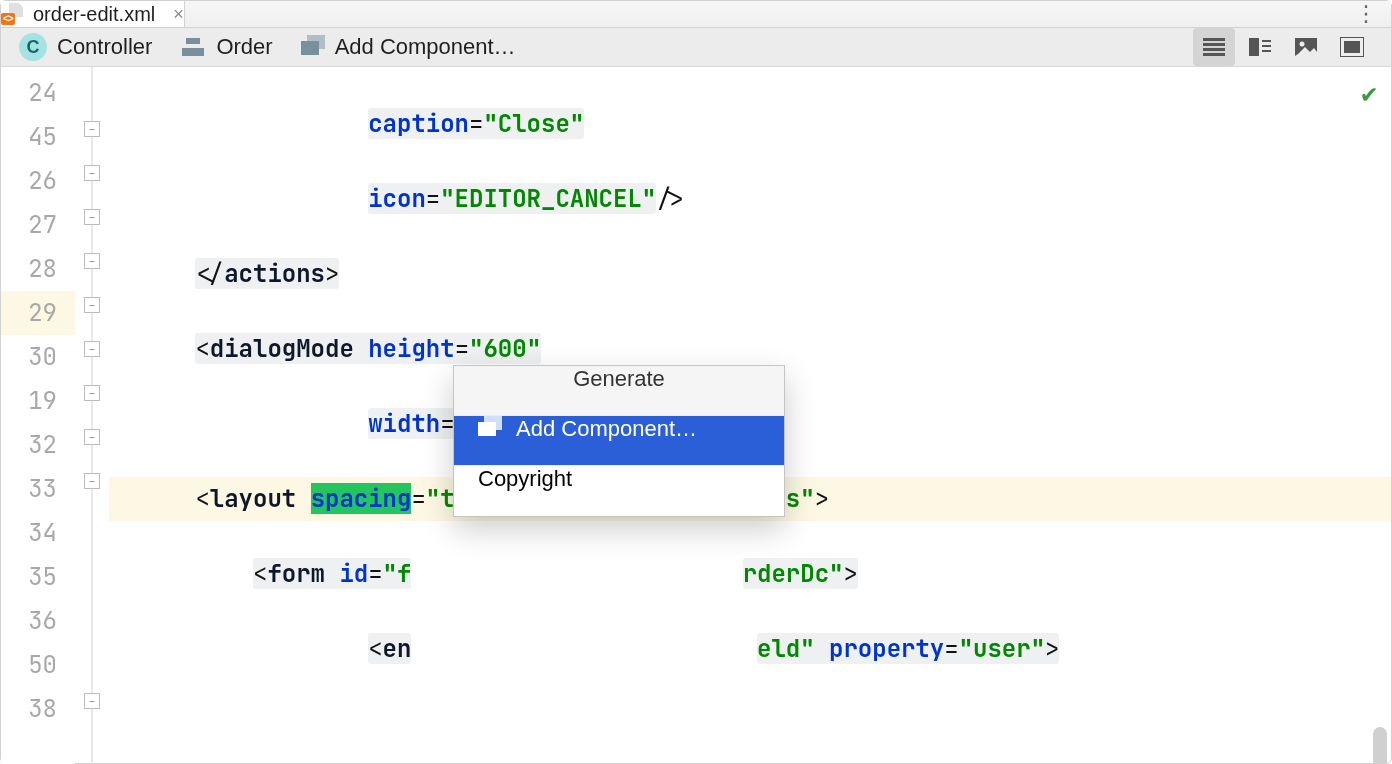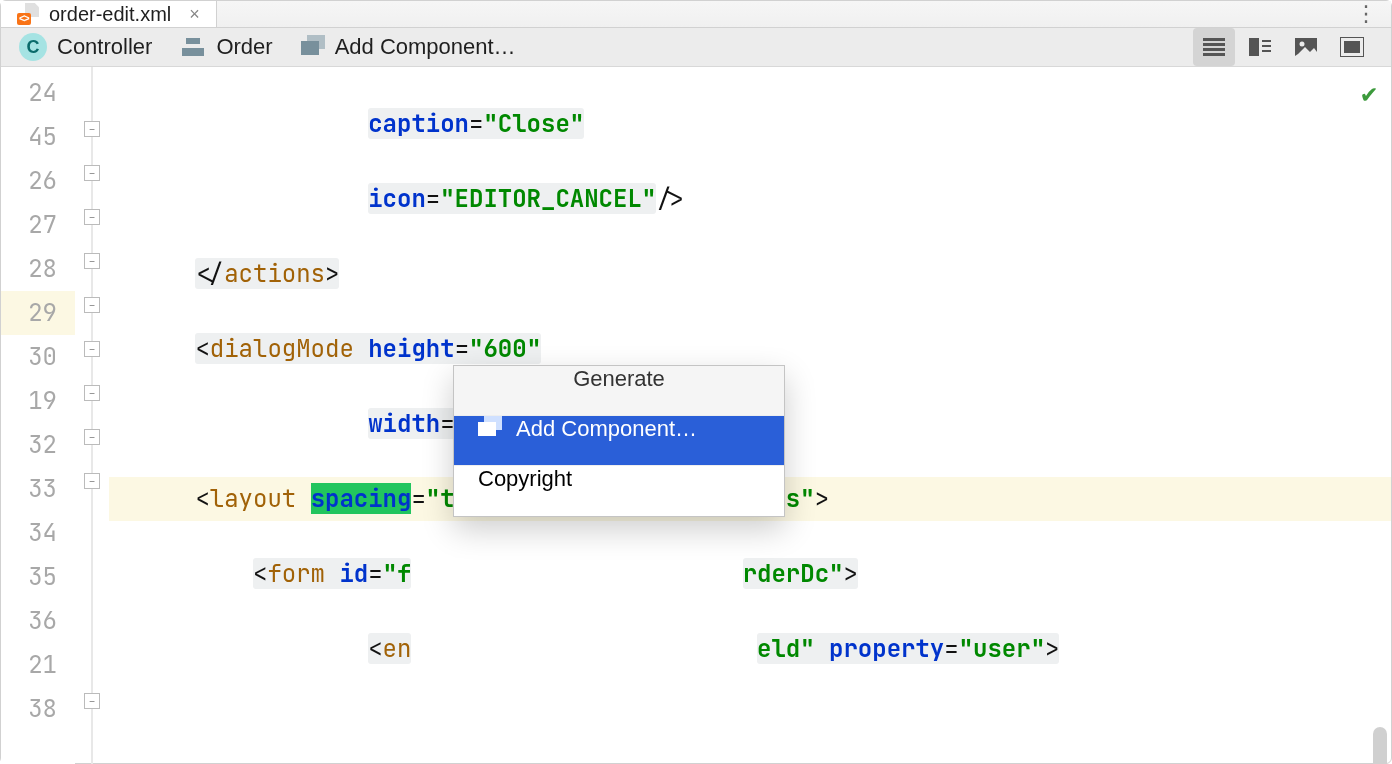--- a/index.html
+++ b/index.html
@@ -1,19 +1,19 @@
 <!DOCTYPE html>
 <html><head>
 <meta charset="utf-8">
 <style>
 * { margin:0; padding:0; box-sizing:border-box; }
 body { font-family:-apple-system,BlinkMacSystemFont,"Segoe UI",Arial,sans-serif; background:#fff; overflow:hidden; }
 .frame { width:1392px; height:764px; border:1px solid #d1d1d1; border-radius:6px; display:flex; flex-direction:column; position:relative; }
 .tabbar { height:48px; background:linear-gradient(#f6f6f6,#f0f0f0); border-bottom:1px solid #d1d1d1; display:flex; align-items:stretch; }
-.tab { display:flex; align-items:center; gap:10px; padding:0 16px; background:#fff; border-right:1px solid #d1d1d1; font-size:20px; color:#1f1f1f; }
+.tab { display:flex; align-items:center; gap:10px; padding:0 0; background:#fff; border-right:1px solid #d1d1d1; font-size:20px; color:#1f1f1f; }
 .tab-icon { width:22px; height:22px; position:relative; }
 .tab-icon::before { content:""; position:absolute; top:0; right:0; width:14px; height:14px; background:#e0e0e0; clip-path:polygon(0 0,70% 0,100% 30%,100% 100%,0 100%); }
 .tab-icon::after { content:"<>"; position:absolute; left:0; bottom:0; font-size:10px; font-weight:700; color:#fff; background:#f97316; padding:1px 2px; border-radius:2px; line-height:1; letter-spacing:-1px; }
 .tab .close { font-size:18px; color:#888; margin-left:8px; }
 .kebab { margin-left:auto; width:48px; display:flex; align-items:center; justify-content:center; color:#666; font-size:22px; letter-spacing:2px; }
 .toolbar { height:54px; background:#ececec; border-bottom:1px solid #d8d8d8; display:flex; align-items:center; padding:0 18px; gap:28px; font-size:22px; color:#1f1f1f; }
 .tb-item { display:flex; align-items:center; gap:10px; }
 .ico-c { width:28px; height:28px; border-radius:50%; background:#a5e3e3; color:#0a6b6b; display:flex; align-items:center; justify-content:center; font-weight:600; font-size:18px; }
 .ico-t { width:26px; height:26px; display:flex; flex-direction:column; align-items:center; justify-content:center; color:#78909c; }
 .ico-t .top { width:14px; height:6px; background:#78909c; }
@@ -28,21 +28,21 @@
 .editor { flex:1; display:flex; position:relative; font-family:"JetBrains Mono","Courier New",monospace; font-size:24px; }
 .gutter { width:74px; background:#fff; border-right:0; text-align:right; color:#a8a8a8; padding-top:4px; }
 .gline { height:44px; line-height:44px; padding-right:18px; }
 .foldcol { width:34px; position:relative; padding-top:4px; }
 .foldcol::before { content:""; position:absolute; left:16px; top:0; bottom:0; width:2px; background:#e8e8e8; }
 .fbox { position:absolute; left:9px; width:16px; height:16px; border:1px solid #bbb; background:#fff; display:flex; align-items:center; justify-content:center; font-size:11px; color:#888; line-height:1; }
 .code { flex:1; padding-top:4px; position:relative; white-space:pre; }
 .cl { height:44px; line-height:44px; }
 .hl { background:#fcf8e3; }
 .sel { background:#22c55e; }
-.t-tag { font-weight:400; color:#a16207; }
+.t-tag { font-weight:700; color:#0f172a; }
 .t-attr { font-weight:700; color:#0033cc; }
 .t-str { font-weight:700; color:#008800; }
 .t-punc { color:#111; }
 .hit { background:#eef0f1; border-radius:3px; }
 .check { position:absolute; top:8px; right:14px; color:#3c9a3c; font-size:26px; }
 .popup { position:absolute; left:452px; top:364px; width:332px; background:#fff; border:1px solid #c4c4c4; box-shadow:0 12px 30px rgba(0,0,0,0.2); font-family:-apple-system,BlinkMacSystemFont,"Segoe UI",Arial,sans-serif; font-size:22px; z-index:10; }
 .popup .pitem { height:50px; display:flex; align-items:flex-start; padding:0 24px; gap:14px; border-bottom:1px solid #eee; }
 .popup .pitem.title { justify-content:center; color:#333; background:#f5f5f5; }
 .popup .pitem.sel2 { background:#2a5fd8; color:#fff; }
 .popup .pitem:last-child { border-bottom:0; }
@@ -122,21 +122,21 @@
       <div class="gline">27</div>
       <div class="gline">28</div>
       <div class="gline hl">29</div>
       <div class="gline">30</div>
       <div class="gline">19</div>
       <div class="gline">32</div>
       <div class="gline">33</div>
       <div class="gline">34</div>
       <div class="gline">35</div>
       <div class="gline">36</div>
-      <div class="gline">21</div>
+      <div class="gline">50</div>
       <div class="gline">38</div>
     </div>
     <div class="foldcol">
       <div class="fbox" style="top:54px">–</div>
       <div class="fbox" style="top:98px">–</div>
       <div class="fbox" style="top:142px">–</div>
       <div class="fbox" style="top:186px">–</div>
       <div class="fbox" style="top:230px">–</div>
       <div class="fbox" style="top:274px">–</div>
       <div class="fbox" style="top:318px">–</div>

